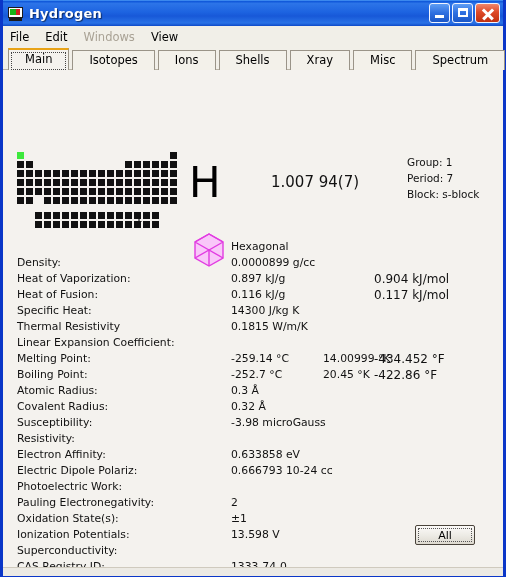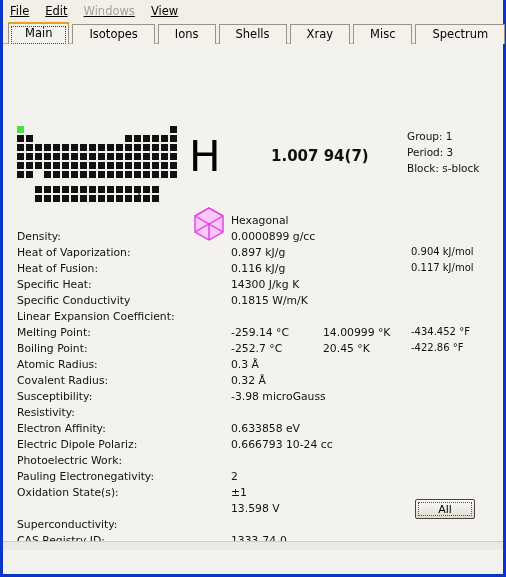--- a/index.html
+++ b/index.html
@@ -33,21 +33,21 @@
   .tbtn.close{background:linear-gradient(180deg,#f0866a 0%,#de4a28 45%,#c03010 100%);
               width:25px;}
   .tbtn .min{position:absolute;left:5px;bottom:4px;width:9px;height:3px;background:#fff;}
   .tbtn .max{position:absolute;left:5px;top:4px;width:10px;height:9px;
              box-sizing:border-box;border:2px solid #fff;border-top-width:3px;}
   .tbtn .x1,.tbtn .x2{position:absolute;left:5px;top:9px;width:14px;height:2.6px;background:#fff;}
   .tbtn .x1{transform:rotate(45deg);} .tbtn .x2{transform:rotate(-45deg);}
 
   
   .menubar{height:21px;background:#f1efe8;display:flex;align-items:center;
-           padding-left:7px;border-bottom:1px solid #f1efe8;text-decoration:underline;}
+           padding-left:7px;border-bottom:1px solid #f1efe8;}
   .menu-item{font-size:11.5px;color:#000;padding:2px 8px 2px 0;margin-right:8px;}
   .menu-item.disabled{color:#a9a295;}
 
   
   .tabstrip{height:22px;background:#f1efe8;position:relative;
             padding-left:5px;display:flex;align-items:flex-end;}
   .tabstrip:after{content:"";position:absolute;left:0;right:0;bottom:0;height:1px;background:#b8b2a4;}
   .tab{font-size:11.5px;color:#000;height:20px;line-height:19px;
        box-sizing:border-box;padding:0 16px;margin-right:3px;
        background:#f3f1ea;border:1px solid #9a9488;border-bottom:none;
@@ -64,51 +64,72 @@
   .ptable{position:absolute;left:14px;top:82px;}
   .prow{display:flex;height:7px;margin-bottom:2px;}
   .pcell{width:7px;height:7px;margin-right:2px;background:#111;}
   .pcell.empty{background:transparent;}
   .pcell.hi{background:#3ce83c;}
   .pspacer{height:6px;}
 
   .atnum{position:absolute;left:132px;top:141px;font-size:12px;color:#111;}
   .symbol{position:absolute;left:186px;top:92px;font-size:42px;line-height:42px;
           color:#000;font-family:"DejaVu Sans","Liberation Sans",sans-serif;}
-  .weight{position:absolute;left:268px;top:103px;font-size:15px;color:#111;font-weight:bold;}
+  .weight{position:absolute;left:268px;top:103px;font-size:15px;color:#111;}
 
   .gpb{position:absolute;left:404px;top:84px;}
   .gpb div{font-size:10.5px;color:#111;line-height:16px;white-space:nowrap;}
 
   
   .crystal{position:absolute;left:186px;top:160px;width:40px;height:40px;}
 
   
   .props{position:absolute;left:0;top:170px;width:506px;}
   .prow2{position:relative;height:16px;}
   .lbl{position:absolute;left:14px;font-size:10.8px;color:#111;white-space:nowrap;}
   .c1{position:absolute;left:228px;font-size:10.8px;color:#111;white-space:nowrap;}
   .c2{position:absolute;left:320px;font-size:10.8px;color:#111;white-space:nowrap;text-align:center;}
-  .c3{position:absolute;left:371px;font-size:10px;color:#111;white-space:nowrap;margin-left:37px;}
+  .c3{position:absolute;left:371px;font-size:12px;color:#111;white-space:nowrap;}
 
   .allbtn{position:absolute;left:412px;top:455px;width:60px;height:20px;
           box-sizing:border-box;font-size:11px;color:#000;
           background:linear-gradient(180deg,#fbfaf8 0%,#eceae4 55%,#ddd9cf 100%);
           border:1px solid #49433a;border-radius:2px;
           display:flex;align-items:center;justify-content:center;}
   .allbtn .foc{position:absolute;left:2px;top:2px;right:2px;bottom:2px;border:1px dotted #555;}
 
   .statusbar{position:absolute;left:0;bottom:0;width:506px;height:9px;background:#eceae4;
              border-top:1px solid #cfcabe;box-sizing:border-box;}
 </style>
 </head>
 <body>
 
 <div class="window">
 
+  <div class="titlebar">
+    <div class="tb-icon">
+      <div class="scr"></div>
+        <div class="grn"></div>
+        <div class="red"></div>
+        <div class="base"></div>
+    </div>
+    <div class="tb-title">Hydrogen</div>
+    <div class="tb-btns">
+      <div class="tbtn">
+          <div class="min"></div>
+        </div>
+      <div class="tbtn">
+          <div class="max"></div>
+        </div>
+      <div class="tbtn close">
+          <div class="x1"></div>
+          <div class="x2"></div>
+        </div>
+    </div>
+  </div>
 
   <div class="menubar">
     <div class="menu-item">File</div>
     <div class="menu-item">Edit</div>
     <div class="menu-item disabled">Windows</div>
     <div class="menu-item">View</div>
   </div>
 
   <div class="tabstrip">
     <div class="tab active">
@@ -288,21 +309,21 @@
           <div class="pcell empty"></div>
         </div>
       </div>
 
     <div class="atnum">1</div>
     <div class="symbol">H</div>
     <div class="weight">1.007 94(7)</div>
 
     <div class="gpb">
       <div>Group: 1</div>
-      <div>Period: 3</div>
+      <div>Period: 7</div>
       <div>Block: s-block</div>
     </div>
 
     <svg class="crystal" viewBox="0 0 40 40">
       <g fill="none" stroke="#e23ce2" stroke-width="1.4">
         <polygon points="6,12 6,28 20,36 34,28 34,12 20,4" fill="#f9c7f9"></polygon>
         <path d="M6,12 L20,20 L34,12 M20,20 L20,36 M6,28 L20,20 L34,28 M6,12 L20,4 L34,12"></path>
       </g>
     </svg>
 
@@ -322,21 +343,21 @@
         <div class="prow2">
           <div class="lbl">Heat of Fusion:</div>
           <div class="c1">0.116 kJ/g</div>
           <div class="c3">0.117 kJ/mol</div>
         </div>
         <div class="prow2">
           <div class="lbl">Specific Heat:</div>
           <div class="c1">14300 J/kg K</div>
         </div>
         <div class="prow2">
-          <div class="lbl">Specific Conductivity</div>
+          <div class="lbl">Thermal Resistivity</div>
           <div class="c1">0.1815 W/m/K</div>
         </div>
         <div class="prow2">
           <div class="lbl">Linear Expansion Coefficient:</div>
         </div>
         <div class="prow2">
           <div class="lbl">Melting Point:</div>
           <div class="c1">-259.14 °C</div>
           <div class="c2">14.00999 °K</div>
           <div class="c3">-434.452 °F</div>
@@ -375,20 +396,21 @@
         </div>
         <div class="prow2">
           <div class="lbl">Pauling Electronegativity:</div>
           <div class="c1">2</div>
         </div>
         <div class="prow2">
           <div class="lbl">Oxidation State(s):</div>
           <div class="c1">±1</div>
         </div>
         <div class="prow2">
+          <div class="lbl">Ionization Potentials:</div>
           <div class="c1">13.598 V</div>
         </div>
         <div class="prow2">
           <div class="lbl">Superconductivity:</div>
         </div>
         <div class="prow2">
           <div class="lbl">CAS Registry ID:</div>
           <div class="c1">1333-74-0</div>
         </div>
       </div>

